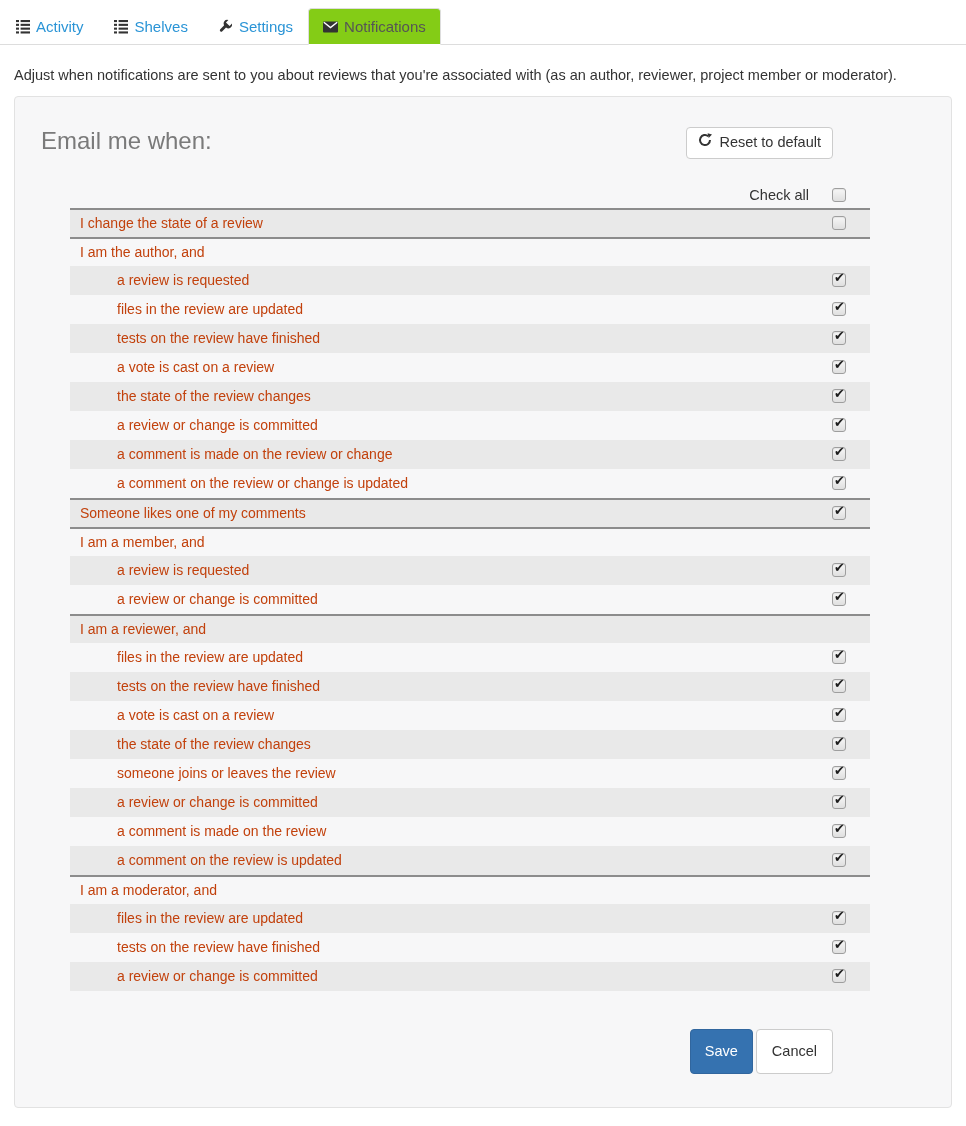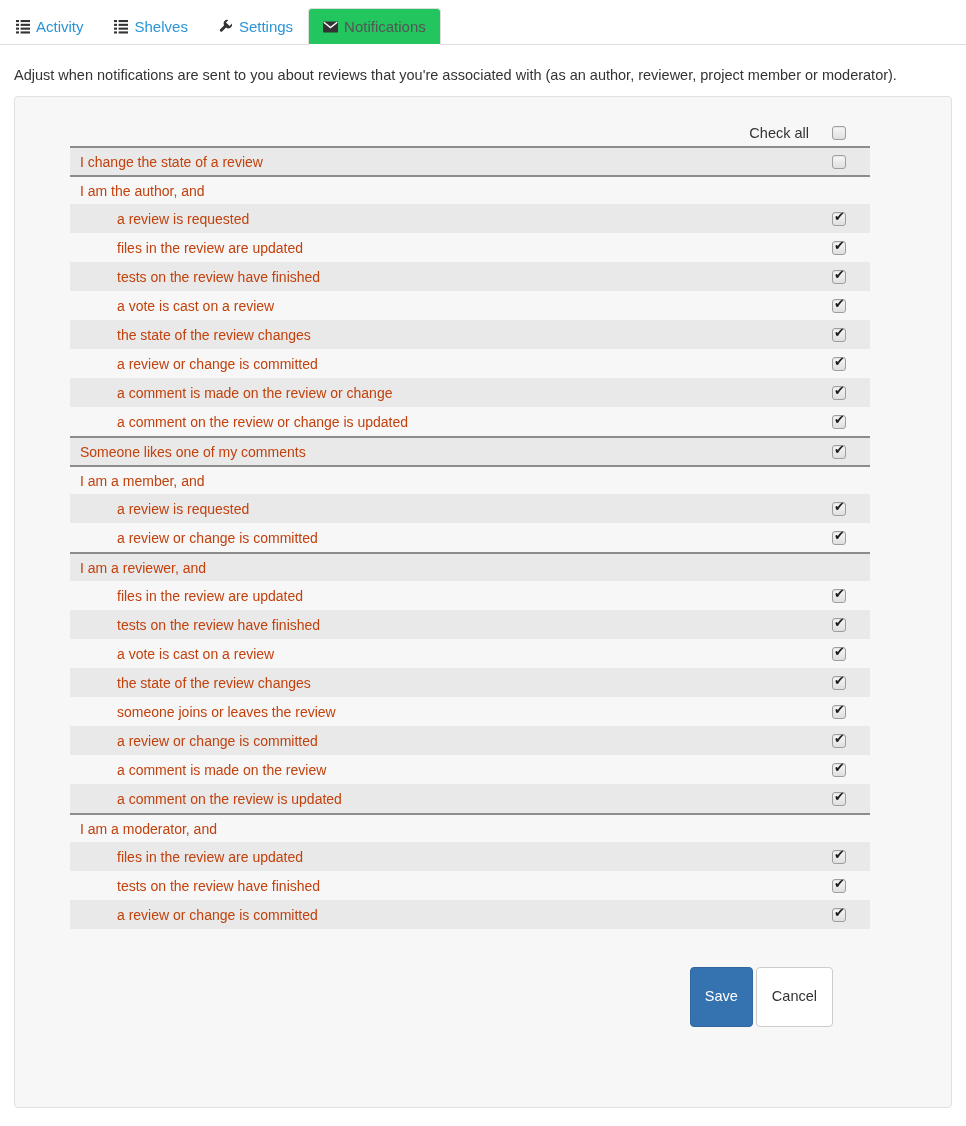--- a/index.html
+++ b/index.html
@@ -4,21 +4,21 @@
 <style>
   * { margin:0; padding:0; box-sizing:border-box; }
   html,body { background:#fff; width:966px; }
   body { font-family:"Liberation Sans","DejaVu Sans",sans-serif; color:#333; height:1126px; overflow:hidden; }
 
   
   .tabbar { display:flex; align-items:flex-end; border-bottom:1px solid #ddd; padding-top:8px; height:45px; }
   .tab { display:flex; align-items:center; gap:6px; padding:9px 14px; font-size:15px;
          color:#2a94d6; text-decoration:none; cursor:pointer; margin-bottom:-1px;
          border:1px solid transparent; border-radius:4px 4px 0 0; }
-  .tab.active { background:#22c55e; color:#555; border-color:#ddd; border-bottom-color:#fff; }
+  .tab.active { background:#84cc16; color:#555; border-color:#ddd; border-bottom-color:#fff; }
   .tab .ticon { display:inline-flex; width:15px; height:15px; align-items:center; justify-content:center; }
 
   
   .desc { margin:22px 14px 13px 14px; font-size:14.5px; color:#333; }
 
   
   .panel { margin:0 14px; width:938px; height:1012px; background:#f7f7f8;
            border:1px solid #e2e2e2; border-radius:4px; }
   .panel-head { display:flex; justify-content:space-between; align-items:flex-start;
                 padding:30px 118px 0 26px; }
@@ -45,21 +45,21 @@
   .cb { position:relative; width:14px; height:14px; flex:0 0 14px;
         border:1px solid #9e9e9e; border-radius:3px;
         background:linear-gradient(#f7f7f7,#dfdfdf);
         box-shadow:inset 0 1px 1px rgba(0,0,0,.07); cursor:pointer; }
   .cb.checked::after { content:"✔"; font-family:"DejaVu Sans",sans-serif;
         position:absolute; left:1px; top:-4px; font-size:13px; color:#1c1c1c; }
 
   
   .actions { margin-top:38px; padding-right:118px; display:flex; justify-content:flex-end; gap:3px; }
   .btn-primary { background:#3572b0; border-color:#31669e; color:#fff; padding:5px 14px; }
-  .btn-cancel { padding:19px 15px; }
+  .btn-cancel { padding:12px 15px; }
 </style>
 </head>
 <body>
 
 <nav class="tabbar">
   <a class="tab">
     <span class="ticon">
         <svg width="14" height="15" viewBox="0 0 14 15">
           <g fill="#333">
             <rect x="0" y="1" width="3" height="2.1"></rect>
@@ -110,20 +110,32 @@
           <path d="M0.8 1.2 L7.5 6.6 L14.2 1.2" stroke="#fff" stroke-width="1.4" fill="none"></path>
         </svg>
       </span>
     <span class="tlabel">Notifications</span>
   </a>
 </nav>
 
 <p class="desc">Adjust when notifications are sent to you about reviews that you're associated with (as an author, reviewer, project member or moderator).</p>
 
 <section class="panel">
+  <div class="panel-head">
+    <h2 class="panel-title">Email me when:</h2>
+    <button class="btn">
+      <span class="ticon">
+        <svg width="14" height="14" viewBox="0 0 14 14">
+          <path d="M12 7a5 5 0 1 1-1.7-3.75" fill="none" stroke="#333" stroke-width="2"></path>
+          <polygon points="9.6,0.3 14,1.6 10.7,4.9" fill="#333"></polygon>
+        </svg>
+      </span>
+      <span>Reset to default</span>
+    </button>
+  </div>
 
   <div class="checkall">
     <span>Check all</span>
     <span class="cb" id="check-all-cb"></span>
   </div>
 
   <div class="ntable" id="ntable">
   <div class="row group-start">
     <span class="rlabel">I change the state of a review</span>
     <span class="cb"></span>

